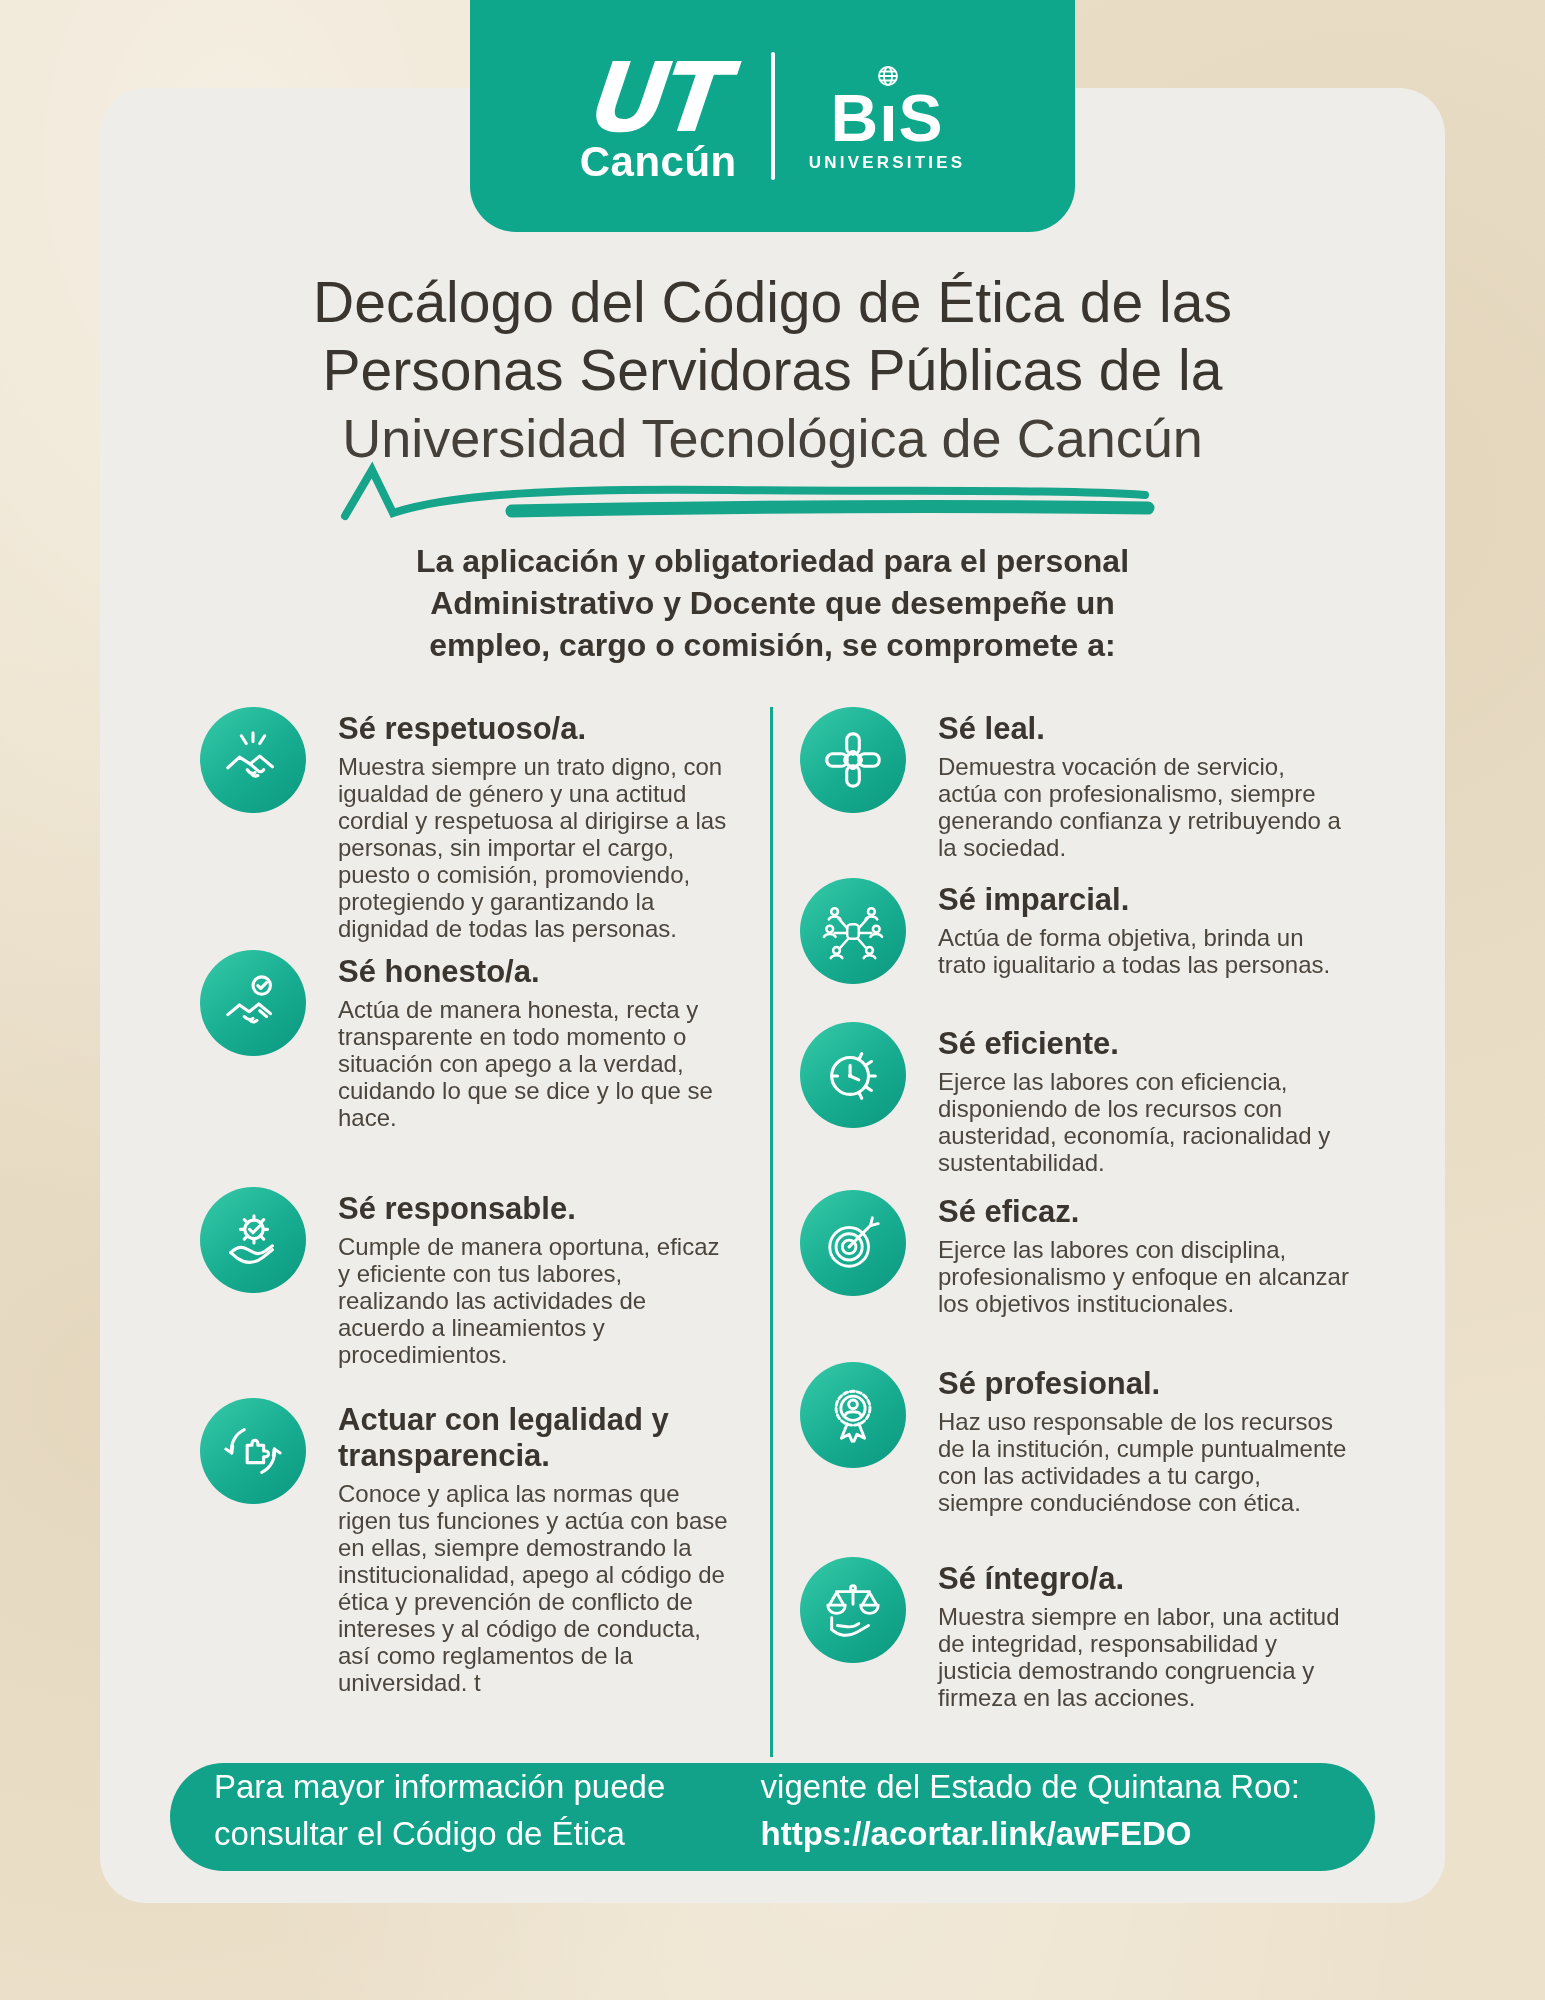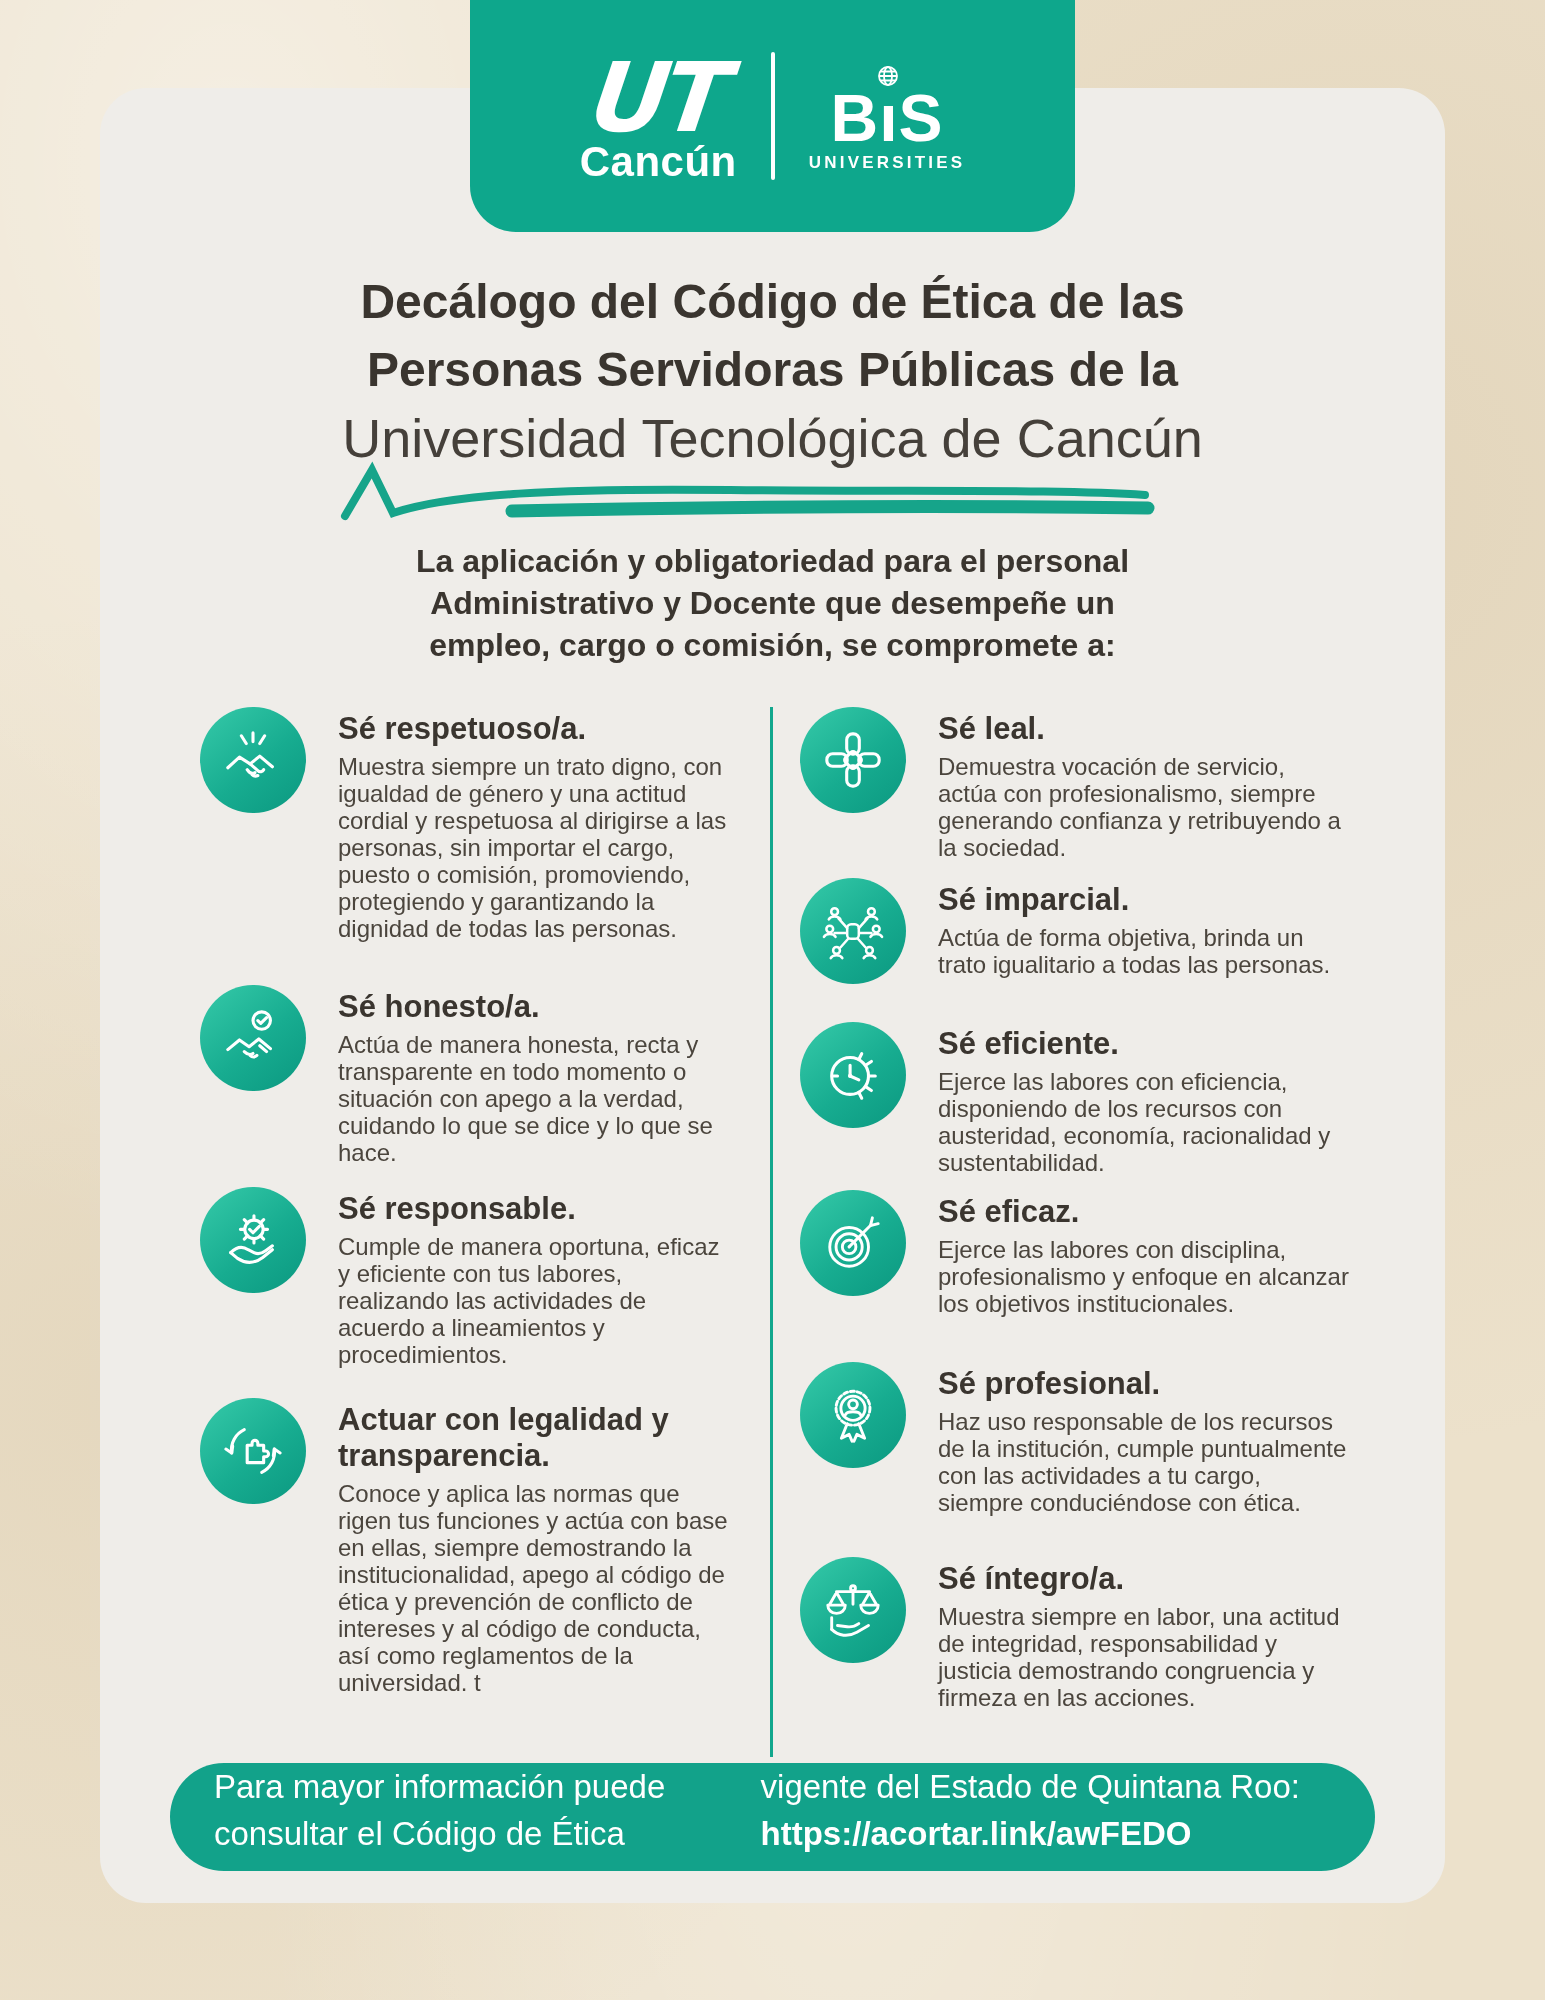--- a/index.html
+++ b/index.html
@@ -21,21 +21,21 @@
            line-height:.92;letter-spacing:-5px;transform:skewX(-8deg);}
   .ut-sub{font-size:42px;font-weight:700;letter-spacing:.5px;margin-top:-4px;}
   .logo-sep{width:4px;height:128px;background:#fff;border-radius:2px;}
   .bis-block{text-align:center;color:#fff;padding-top:26px;}
   .bis-word{font-size:66px;font-weight:900;line-height:1;letter-spacing:1px;}
   .bis-i{position:relative;display:inline-block;}
   .bis-globe{position:absolute;top:-22px;left:-4px;}
   .bis-sub{font-size:17px;font-weight:700;letter-spacing:3.2px;margin-top:2px;}
   
   .title{position:absolute;left:100px;top:268px;width:1345px;text-align:center;color:#3a352f;}
-  .title .t-bold{font-size:48px;font-weight:700;line-height:68px;letter-spacing:0;}
+  .title .t-bold{font-size:57px;font-weight:400;line-height:68px;letter-spacing:0;}
   .title .t-light{font-size:54px;font-weight:400;line-height:64px;color:#45403a;margin-top:2px;}
   .brush{position:absolute;left:300px;top:458px;}
   
   .intro{position:absolute;left:100px;top:540px;width:1345px;text-align:center;color:#3a352f;}
   .intro div{font-size:32px;font-weight:700;line-height:42px;}
   
   .item{position:absolute;display:flex;align-items:flex-start;gap:32px;}
   .item.left{left:200px;}
   .item.right{left:800px;}
   .icon-circle{flex:0 0 106px;height:106px;border-radius:50%;
@@ -105,21 +105,21 @@
         <path d="M6 40l12-11 11 7 10-8 13 11"></path>
         <path d="M29 36l8 7c2 2 5 1 6-1M26 42c2 3 5 5 8 3M31 47c2 2 4 2 6 1"></path>
       </svg>
     </div>
     <div class="item-text">
       <h3>Sé respetuoso/a.</h3>
       <p>Muestra siempre un trato digno, con igualdad de género y una actitud cordial y respetuosa al dirigirse a las personas, sin importar el cargo, puesto o comisión, promoviendo, protegiendo y garantizando la dignidad de todas las personas.</p>
     </div>
   </div>
 
-  <div class="item left" style="top:985px">
+  <div class="item left" style="top:950px">
     <div class="icon-circle">
       <svg width="62" height="62" viewBox="0 0 64 64" fill="none" stroke="#fff" stroke-width="3.2" stroke-linecap="round" stroke-linejoin="round">
         <circle cx="41" cy="14" r="9"></circle>
         <path d="M37 14l3 3 6-6"></path>
         <path d="M6 44l12-10 10 7 10-8 12 10"></path>
         <path d="M23 46c3 3 6 4 9 2M29 50c2 2 5 2 7 0M39 40l7 6"></path>
       </svg>
     </div>
     <div class="item-text">
       <h3>Sé honesto/a.</h3>

